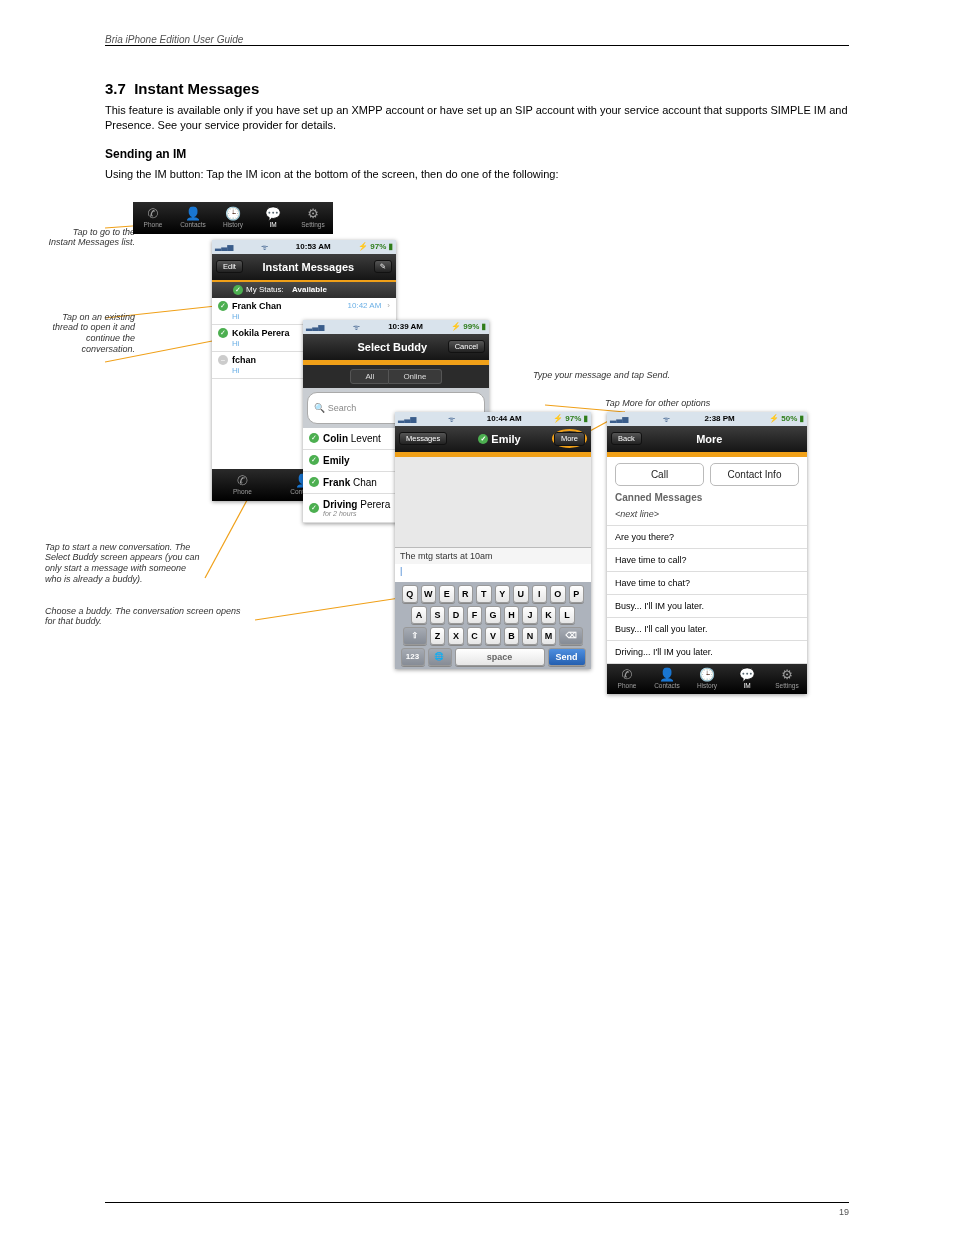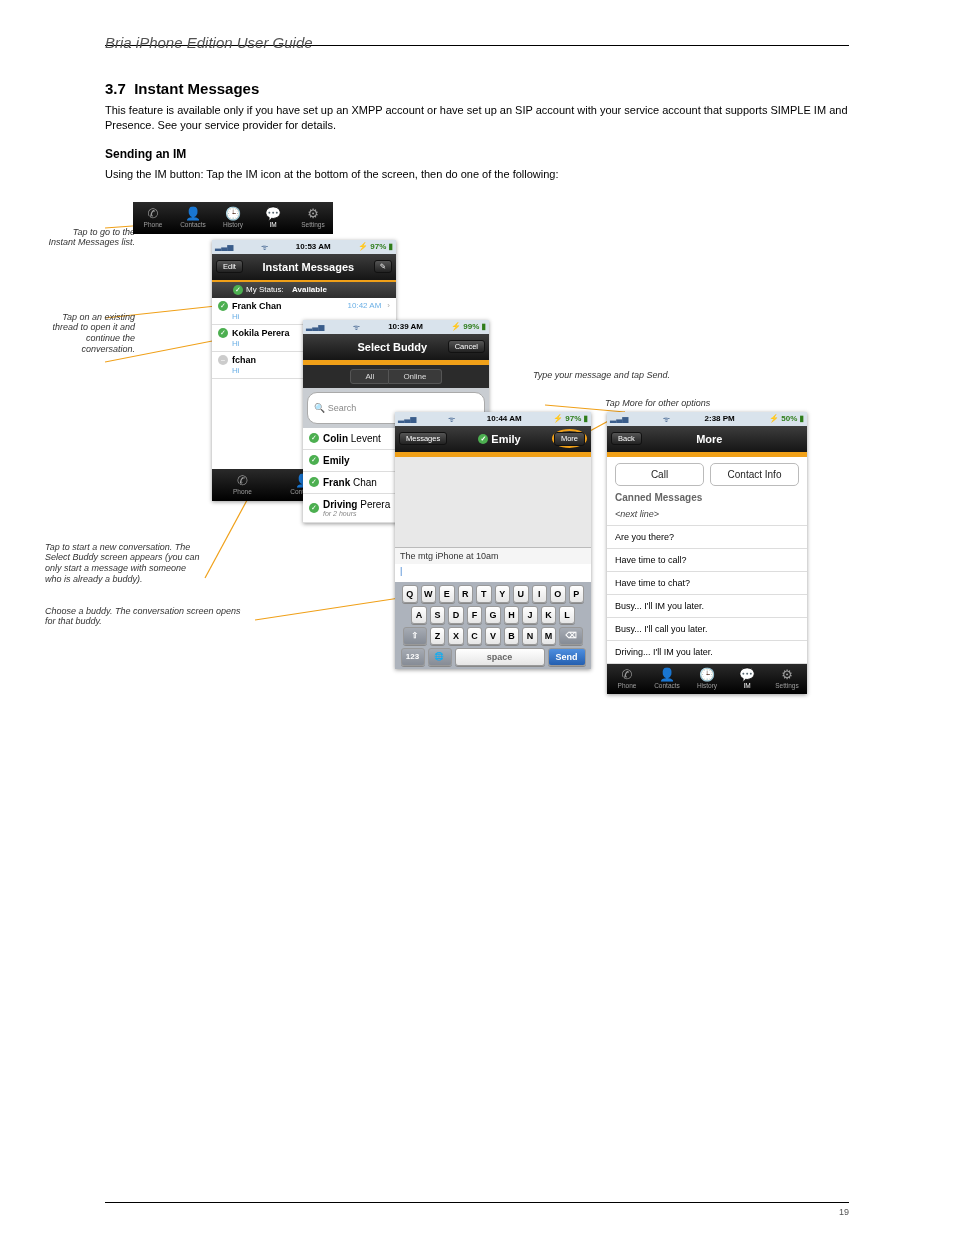--- a/index.html
+++ b/index.html
@@ -1,18 +1,18 @@
 <!DOCTYPE html>
 <html><head>
 <meta charset="utf-8">
 <style>
   * { box-sizing: border-box; margin: 0; padding: 0; }
   body { font-family: Arial, Helvetica, sans-serif; background: #fff; color: #000; font-size: 11px; }
   .page { width: 954px; margin: 0 auto; position: relative; min-height: 1235px; }
-  .pg-header { border-bottom: 1px solid #000; margin: 34px 105px 0 105px; height: 12px; display:flex; justify-content:space-between; font-size:15px; color:#525252; font-style:italic;}
+  .pg-header { border-bottom: 1px solid #000; margin: 34px 105px 0 105px; height: 12px; display:flex; justify-content:space-between; font-size:10px; color:#525252; font-style:italic;}
   .pg-footer { border-top: 1px solid #000; margin: 0 105px; position:absolute; bottom:52px; left:0; right:0; display:flex; justify-content:space-between; font-size:9px; color:#525252; padding-top:4px;}
   .content { padding: 24px 105px 0 105px; }
   h2.section { font-size: 15px; font-weight: bold; margin: 10px 0 6px; }
   h3.sub { font-size: 12px; font-weight: bold; margin: 14px 0 6px; }
   .body-text { font-size: 11px; line-height: 1.35; margin: 4px 0 6px; }
   .diagram-area { position: relative; margin-top: 20px; height: 560px; }
   .callout { position: absolute; font-size: 9px; font-style: italic; color: #333; line-height: 1.2; }
 
   
   .phone { position: absolute; width: 200px; background: #fff; box-shadow: 0 1px 4px rgba(0,0,0,0.4); font-family: Helvetica, Arial, sans-serif; }
@@ -227,21 +227,21 @@
       <div class="navbar">
         <span class="nav-btn">Messages</span>
         <span class="nav-title" style="display:flex;align-items:center;justify-content:center;gap:3px;">
               <span class="gcheck">✓</span>
               <span>Emily</span>
             </span>
         <span class="more-circled"><span class="nav-btn">More</span></span>
       </div>
       <div class="orange-accent"></div>
       <div style="height:90px; background:#e8e8e8;"></div>
-      <div class="conv-input">The mtg iPhone at 10am</div>
+      <div class="conv-input">The mtg starts at 10am</div>
       <div class="conv-type">|</div>
       <div class="kbd">
         <div class="krow" id="kr1">
               <span class="key">Q</span>
               <span class="key">W</span>
               <span class="key">E</span>
               <span class="key">R</span>
               <span class="key">T</span>
               <span class="key">Y</span>
               <span class="key">U</span>

